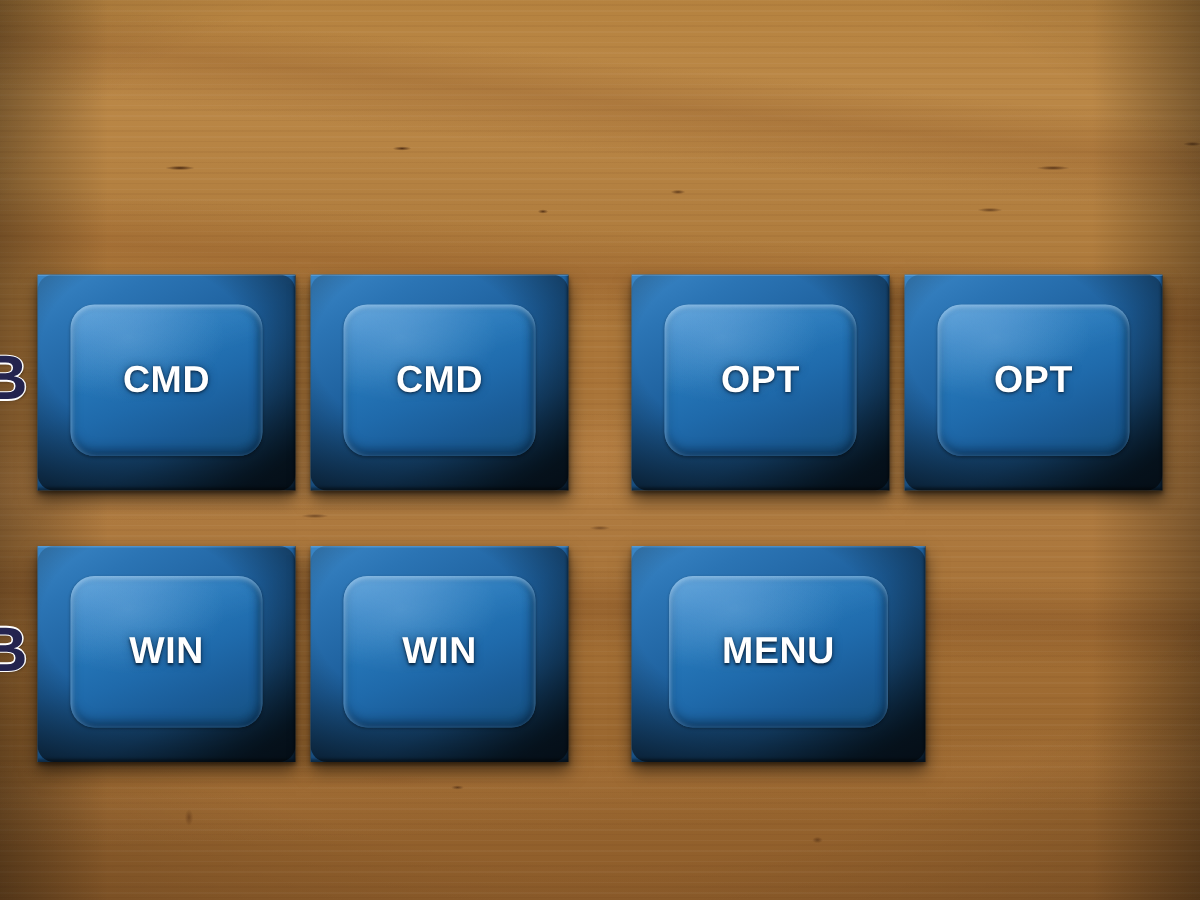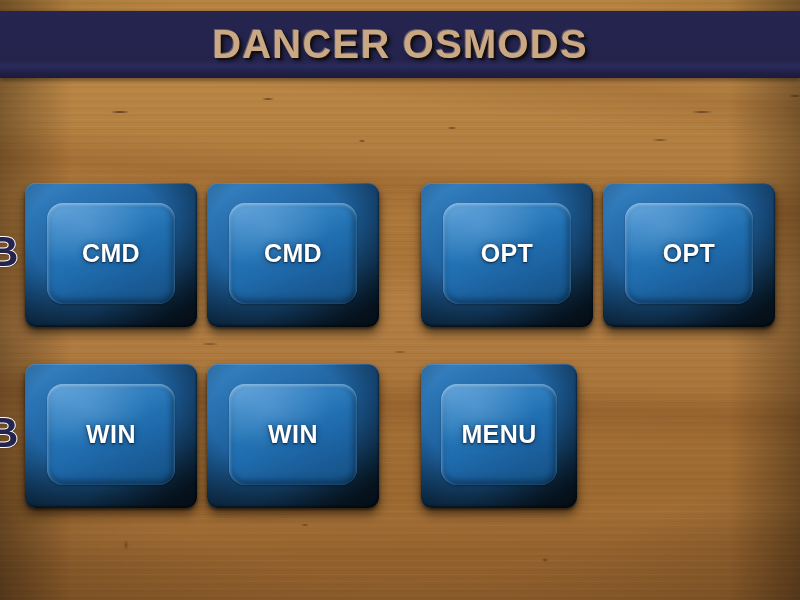--- a/index.html
+++ b/index.html
@@ -136,21 +136,21 @@
        0 1px 0 #ffffff,
        0 -1px 0 #ffffff,
        1px 1px 2px rgba(0,0,0,.35);
     white-space: nowrap;
     user-select: none;
   }
 
   
   .keycap {
     position: absolute;
-    border-radius: 11px;
+    border-radius: 0;
     
     background:
       linear-gradient(152deg,
         #3a86c6 0%,
         #2b74b4 18%,
         #1d5f9c 44%,
         #15446f 70%,
         #0c2840 88%,
         #0a1e31 100%);
     box-shadow:
@@ -225,23 +225,20 @@
 <body>
 
 <div id="stage">
 
   <div class="wood-base"></div>
   <div class="wood-grain"></div>
   <div class="wood-bands"></div>
   <div class="wood-flecks"></div>
   <div class="wood-vignette"></div>
 
-  <div class="title-bar">
-    <div class="title-text">DANCER OSMODS</div>
-  </div>
 
   <div class="edge-label" style="left:-12px; top:228px;">B</div>
   <div class="edge-label" style="left:-12px; top:409px;">B</div>
 
   <div class="keycap" style="left:25px;  top:183px; width:172px; height:144px;">
     <div class="key-face">
       <span class="key-label">CMD</span>
     </div>
   </div>
 
@@ -268,20 +265,20 @@
       <span class="key-label">WIN</span>
     </div>
   </div>
 
   <div class="keycap" style="left:207px; top:364px; width:172px; height:144px;">
     <div class="key-face">
       <span class="key-label">WIN</span>
     </div>
   </div>
 
-  <div class="keycap" style="left:421px; top:364px; width:156px; height:144px;">
+  <div class="keycap" style="left:421px; top:364px; width:196px; height:144px;">
     <div class="key-face">
       <span class="key-label">MENU</span>
     </div>
   </div>
 
 
 </div>
 
 </body></html>

